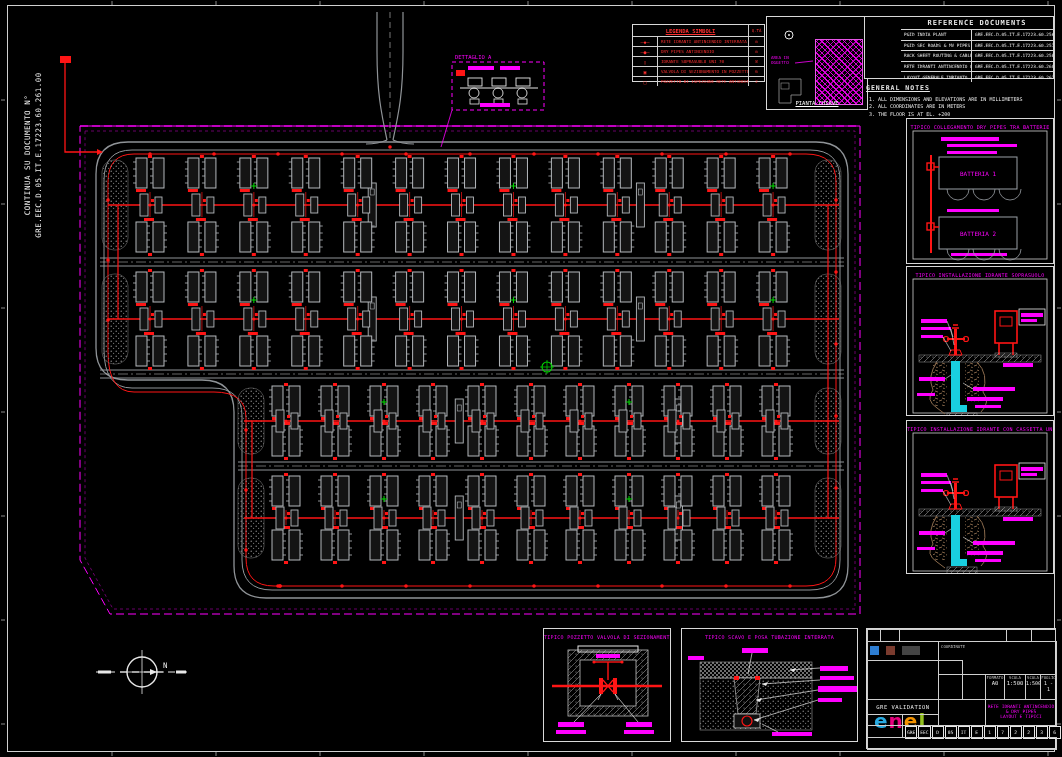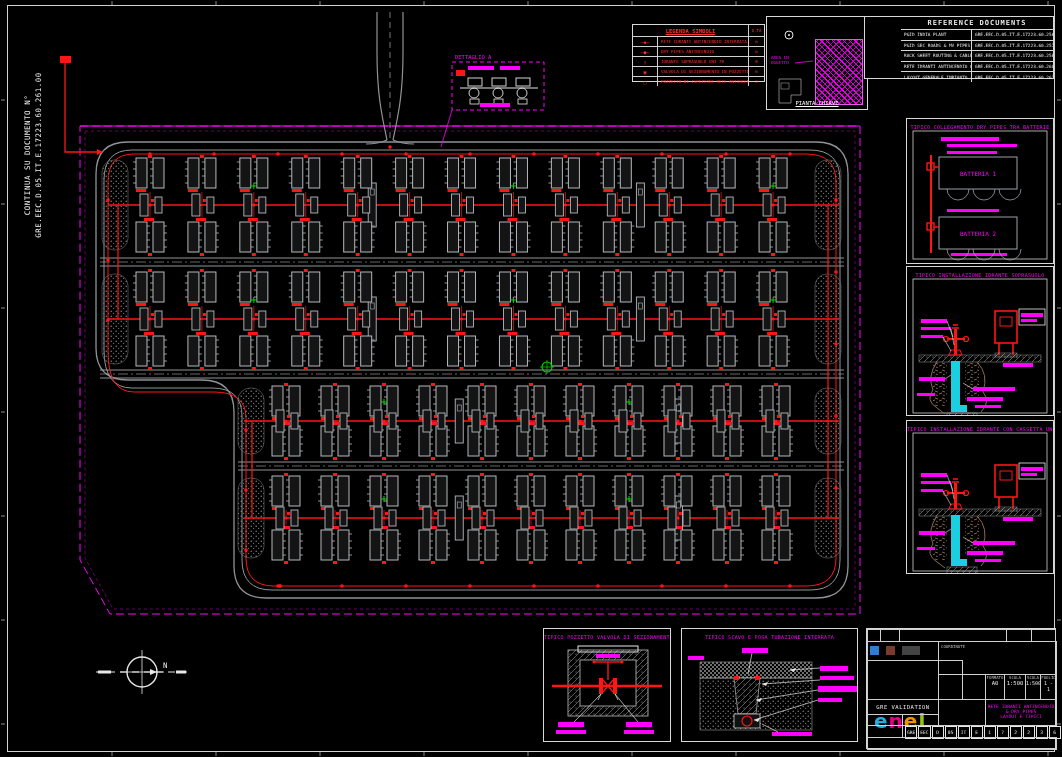--- a/index.html
+++ b/index.html
@@ -1699,20 +1699,28 @@
           <div class="dt">RETE IDRANTI ANTINCENDIO &amp; DRY PIPES - KEY PLAN</div>
           <div class="dn">GRE.EEC.D.05.IT.E.17223.60.260.00</div>
         </div>
         <div class="rrow">
           <div class="dt">LAYOUT GENERALE IMPIANTO - IDRANTI - TIPICI</div>
           <div class="dn">GRE.EEC.D.05.IT.E.17223.60.262.00</div>
         </div>
       </div>
   </div>
 
+  <div id="notes" class="abs" style="left:866px;top:84px;width:188px;">
+    <div class="nt">GENERAL NOTES</div>
+    <ol id="notes-list">
+        <li>ALL DIMENSIONS AND ELEVATIONS ARE IN MILLIMETERS</li>
+        <li>ALL COORDINATES ARE IN METERS</li>
+        <li>THE FLOOR IS AT EL. +200</li>
+      </ol>
+  </div>
 
   <div class="box" style="left:906px;top:118px;width:148px;height:146px;">
     <div class="ptitle">TIPICO COLLEGAMENTO DRY PIPES TRA BATTERIE</div>
     <svg class="abs" style="left:0;top:10px;" width="146" height="134" id="p1-svg">
         <rect x="6" y="2" width="134" height="128" fill="none" stroke="#cfcfcf" stroke-width="0.8"></rect>
         <rect x="34" y="8" width="58" height="4" fill="#ff00ff"></rect>
         <rect x="40" y="15" width="70" height="3" fill="#ff00ff"></rect>
         <rect x="40" y="22" width="50" height="3" fill="#ff00ff"></rect>
         <rect x="40" y="80" width="52" height="3" fill="#ff00ff"></rect>
         <rect x="44" y="124" width="56" height="3" fill="#ff00ff"></rect>

